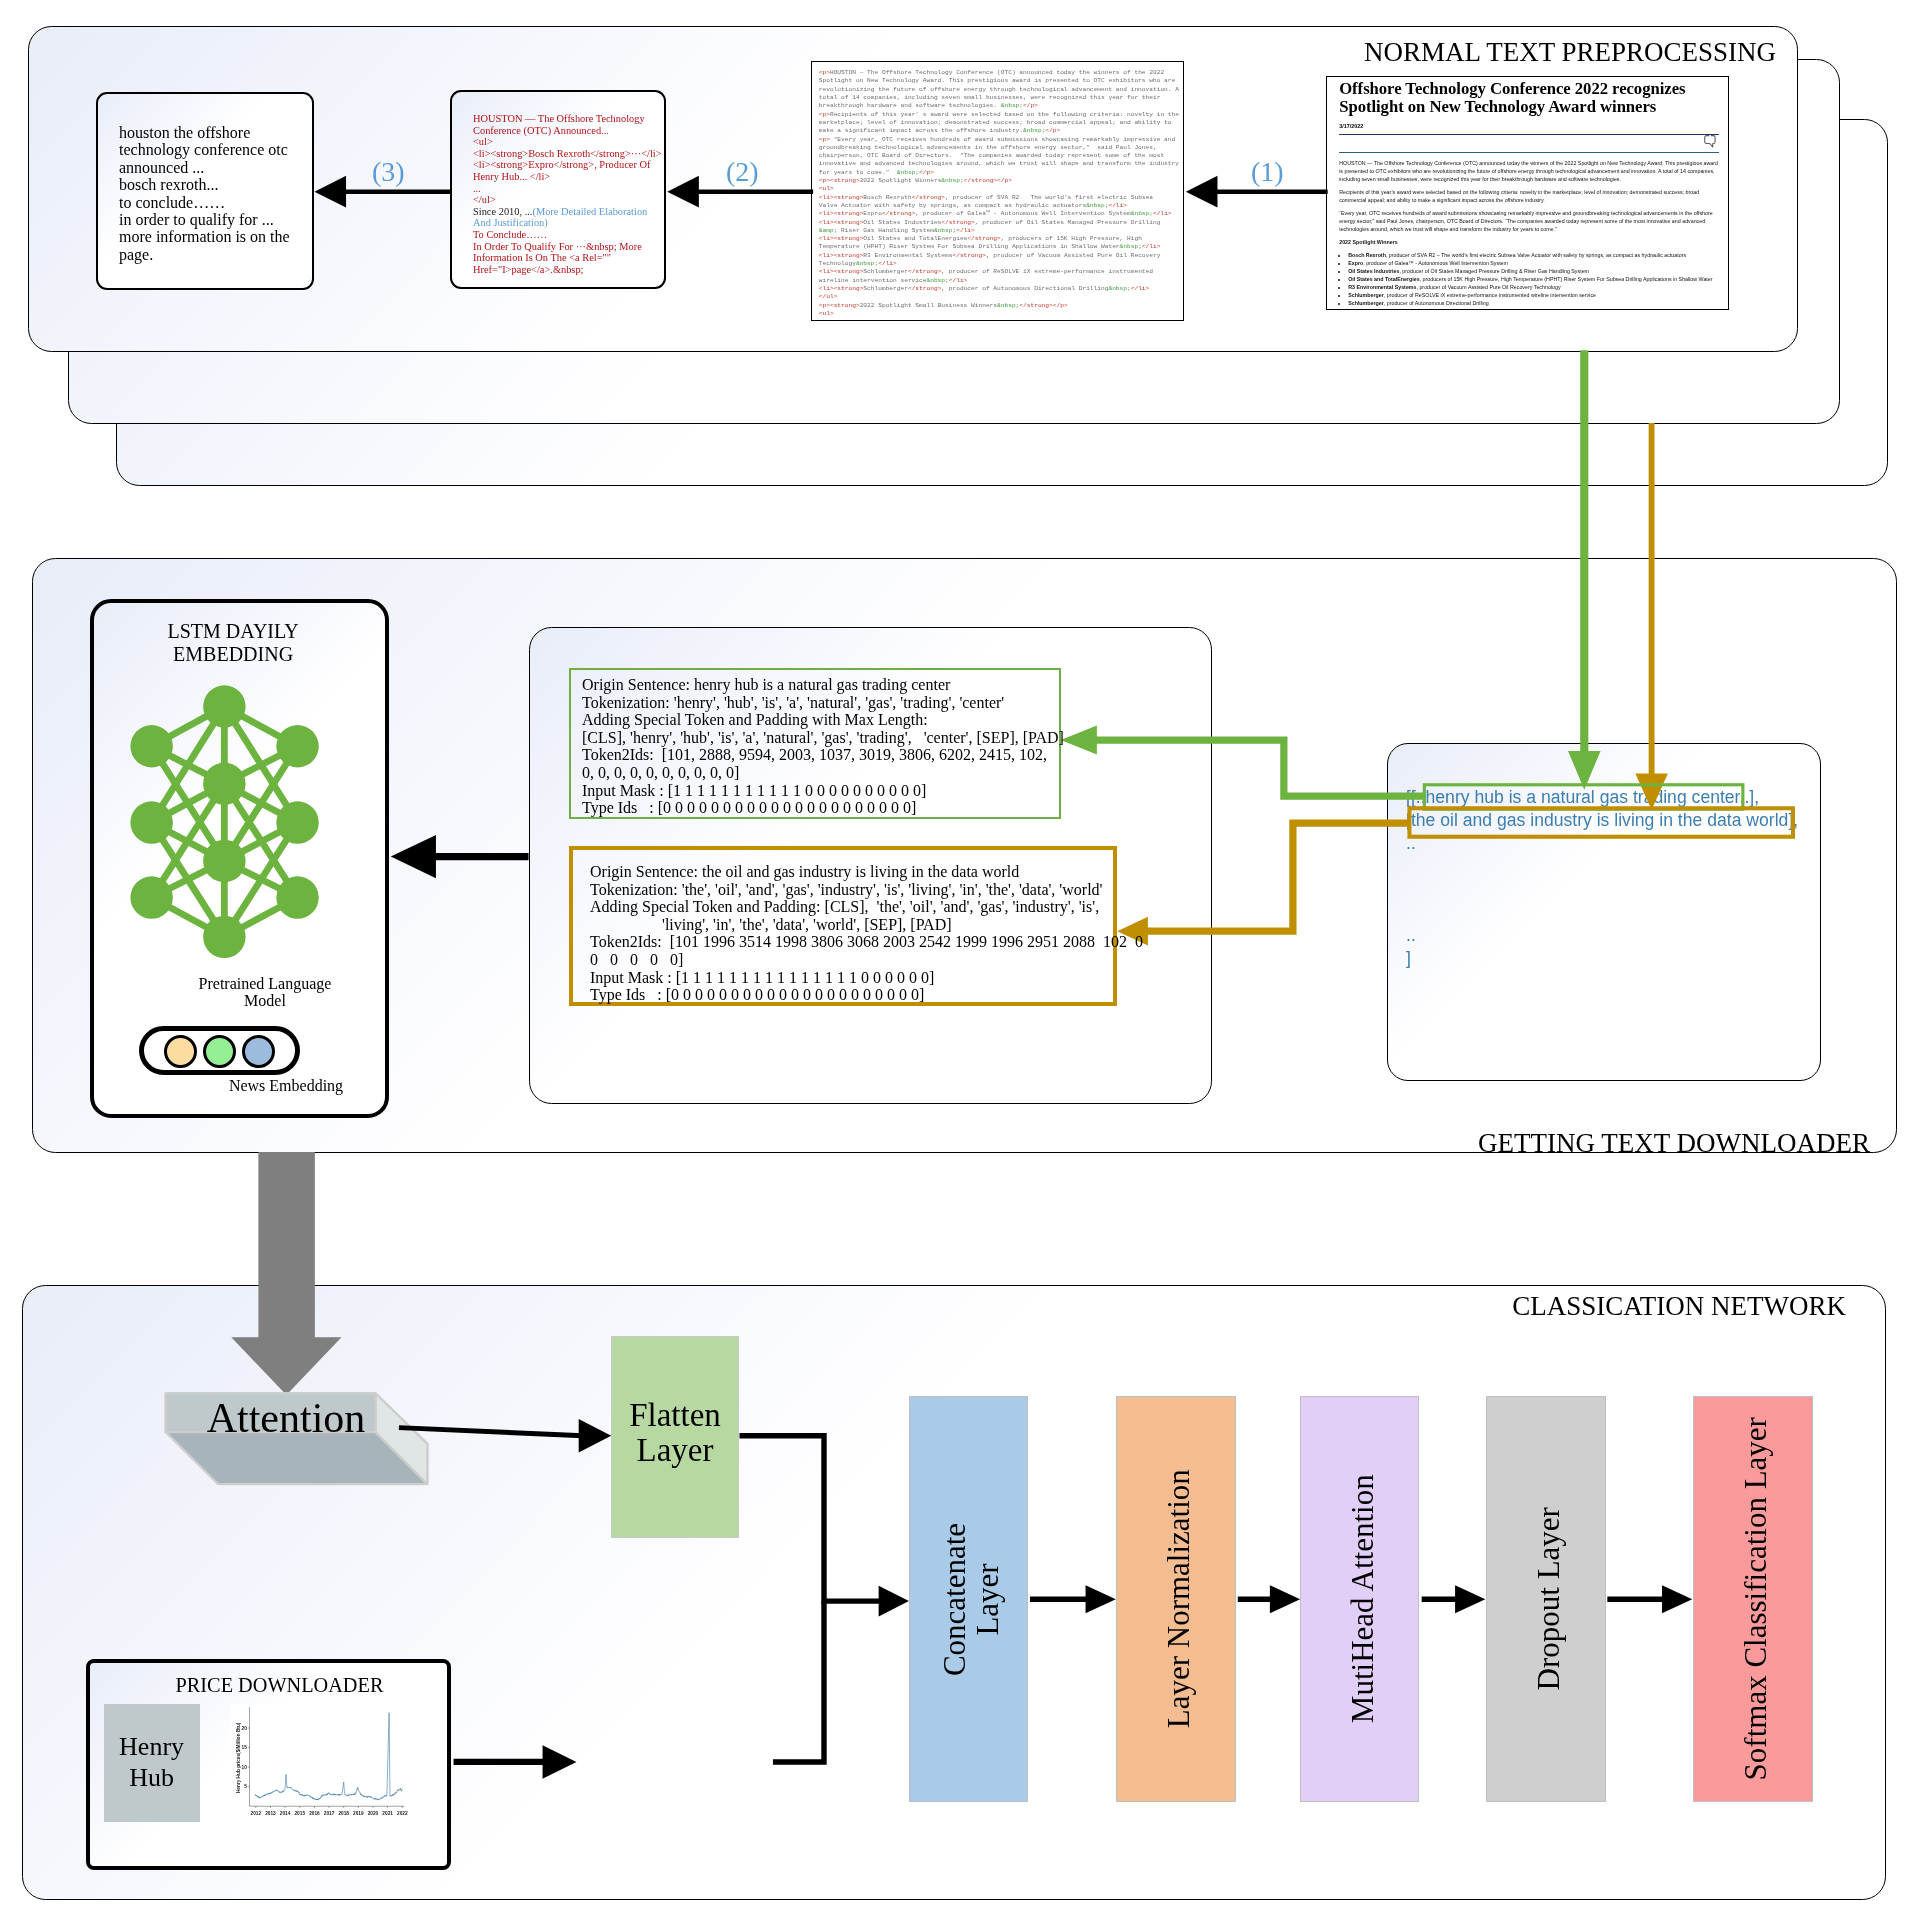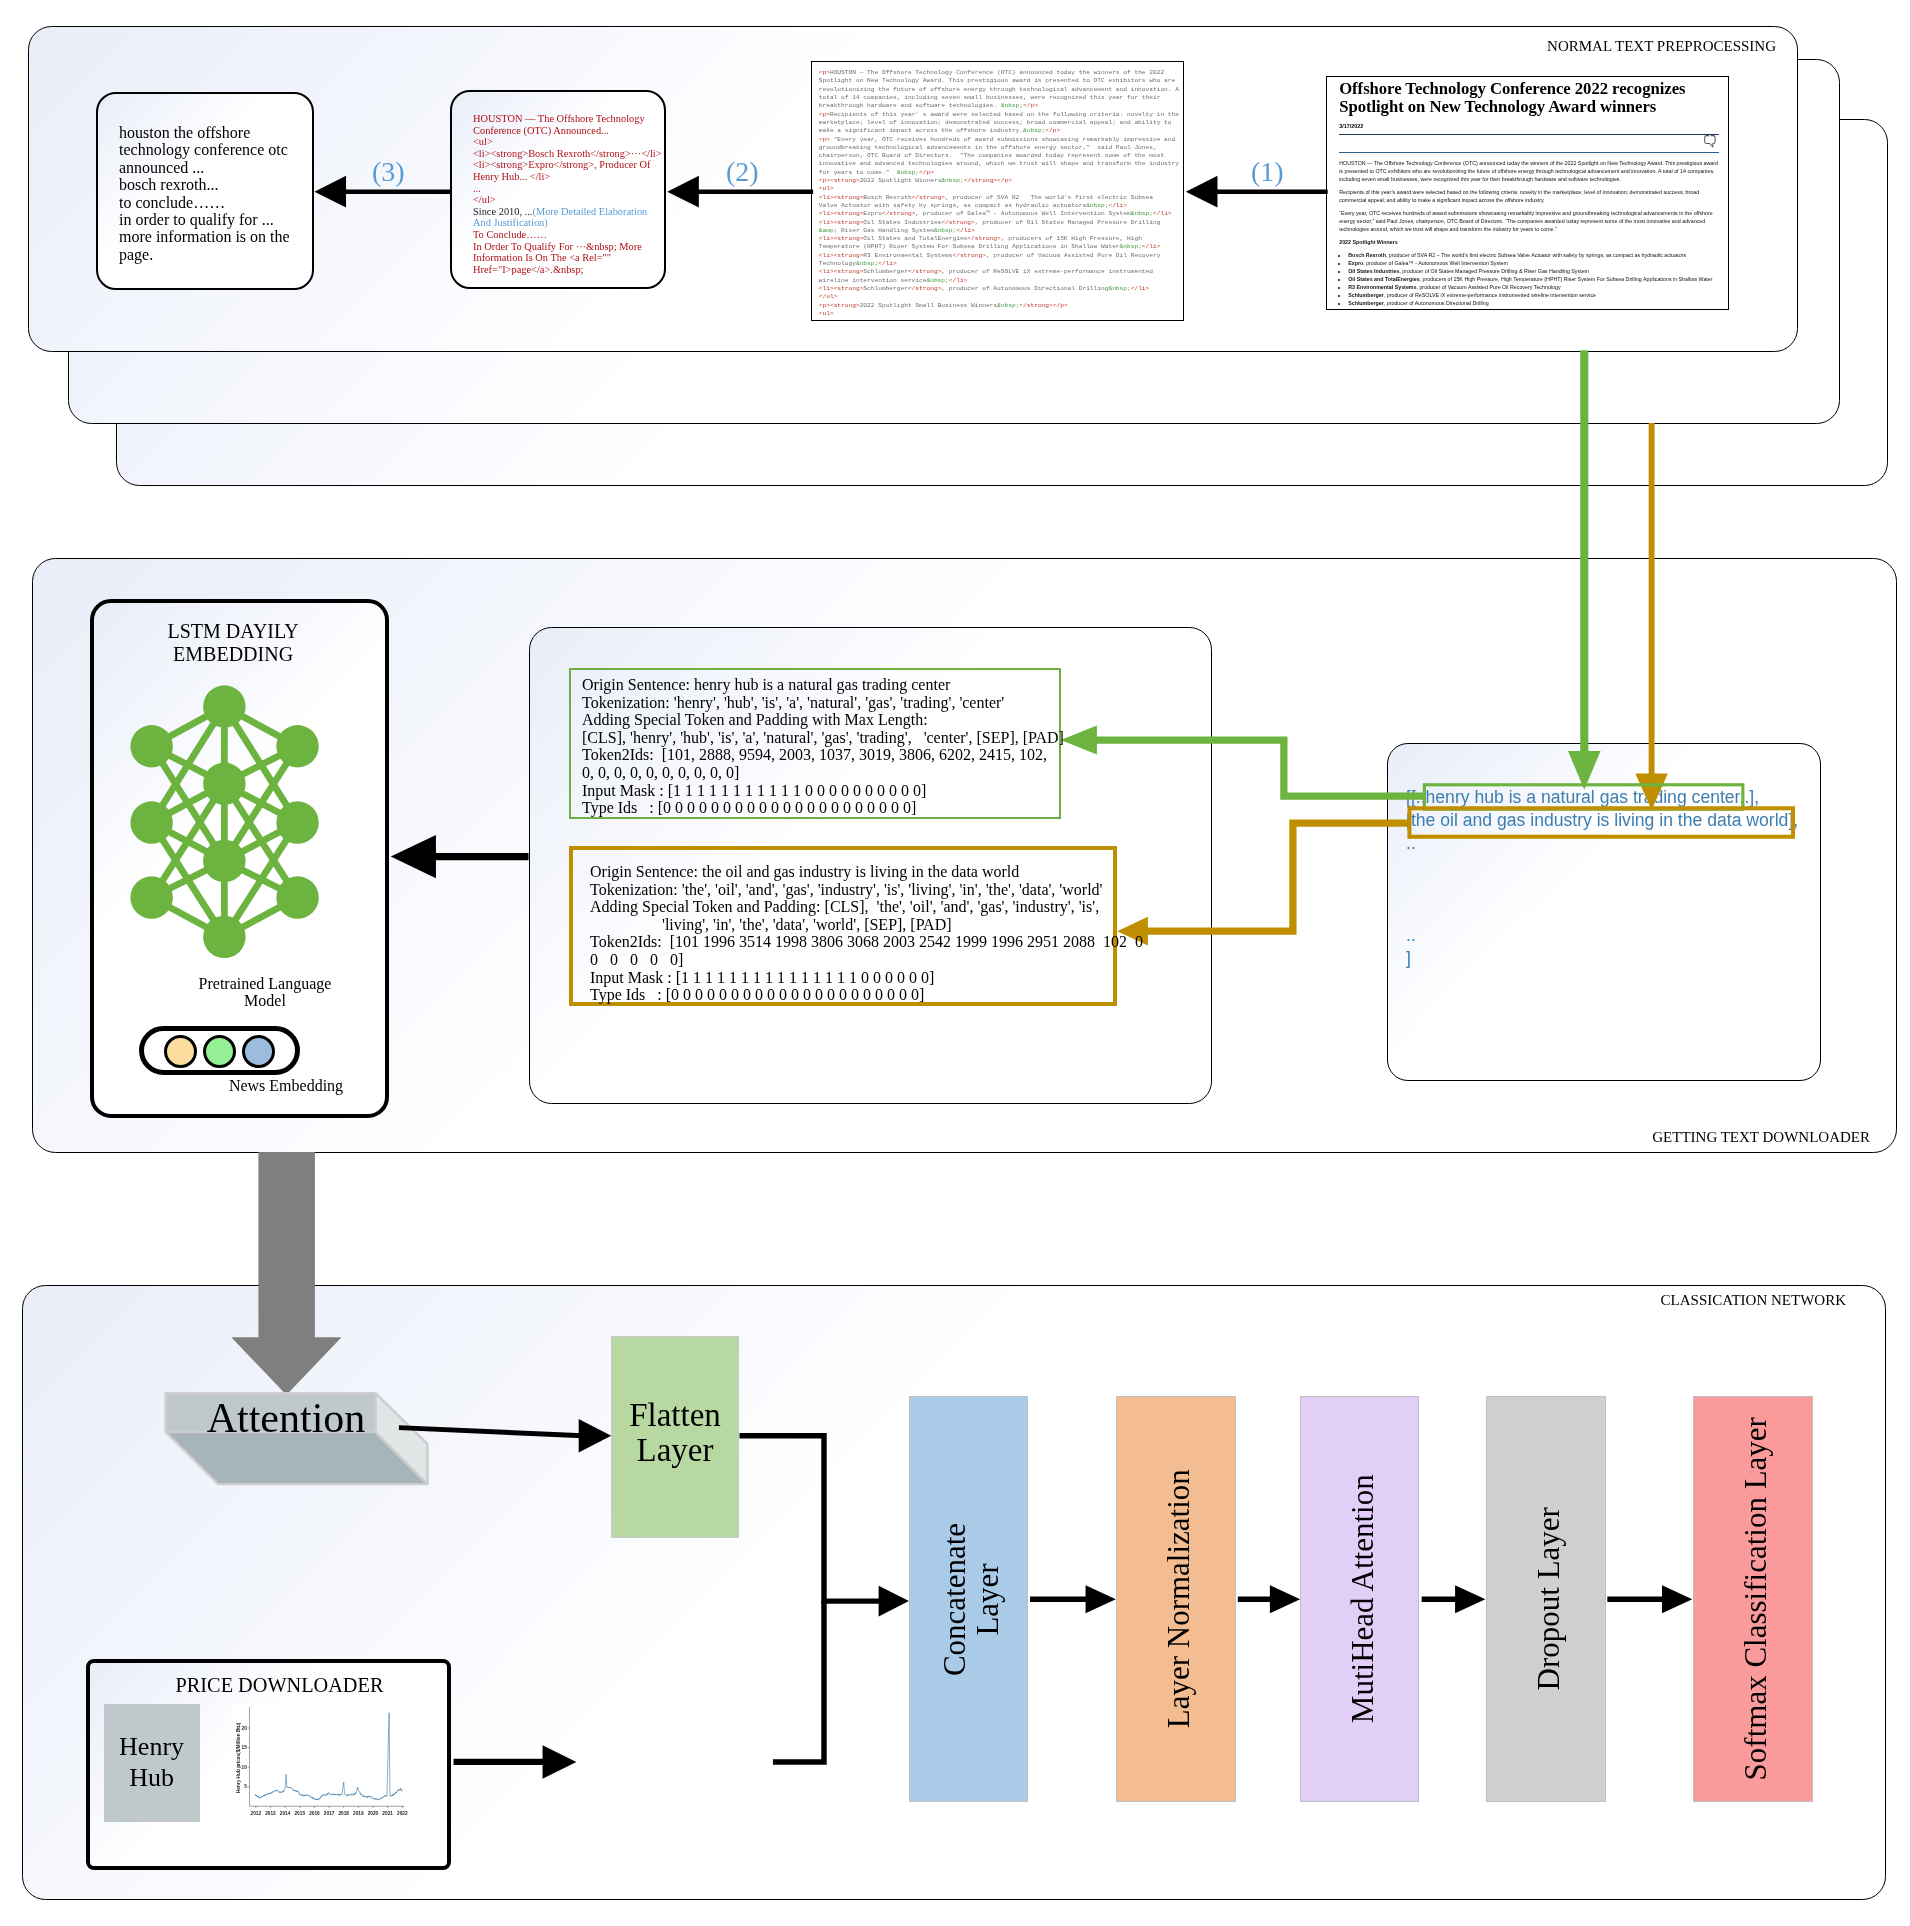--- a/index.html
+++ b/index.html
@@ -1,22 +1,22 @@
 <!DOCTYPE html>
 <html style="font-size:7.2px"><head>
 <meta charset="utf-8">
 <style>
   *{box-sizing:border-box;}
   html,body{margin:0;padding:0;background:#fff;}
   .page{position:relative;width:1910px;height:1926px;background:#fff;overflow:hidden;
         font-family:"Liberation Serif",serif;color:#000;}
   .card,.panel{position:absolute;border:1.8px solid #000;border-radius:23.5px;
        background:linear-gradient(135deg,#e9edf7 0%,#f5f7fd 24%,#ffffff 42%);}
-  .sect-title{position:absolute;font-size:15px;line-height:1;white-space:nowrap;text-align:right;}
-  .rbox{position:absolute;border:2.3px solid #000;border-radius:20px;background:linear-gradient(135deg,#e9edf7 0%,#f5f7fd 24%,#ffffff 42%);}
+  .sect-title{position:absolute;font-size:27px;line-height:1;white-space:nowrap;text-align:right;}
+  .rbox{position:absolute;border:2.3px solid #000;border-radius:11px;background:linear-gradient(135deg,#e9edf7 0%,#f5f7fd 24%,#ffffff 42%);}
   .txt{position:absolute;white-space:pre;}
   .codebox{position:absolute;border:1.8px solid #000;background:#fff;}
   .codebox .cl{font-family:"Liberation Mono","DejaVu Sans Mono",monospace;font-size:6.2px;line-height:8.3px;white-space:pre;color:#6e6e6e;}
   .codebox .tg{color:#c0392b;}
   .codebox .en{color:#3f9b3f;}
   .news{position:absolute;border:1.4px solid #000;background:#fff;overflow:hidden;}
   .news-title{font-family:"Liberation Serif",serif;font-weight:bold;font-size:16.7px;line-height:18.5px;letter-spacing:-0.05px;}
   .news-date{font-family:"Liberation Sans",sans-serif;font-weight:bold;font-size:5.4px;}
   .news-body{font-family:"Liberation Sans",sans-serif;font-size:5.3px;line-height:8px;color:#111;}
   .news-body p{margin:0 0 5px 0;}

